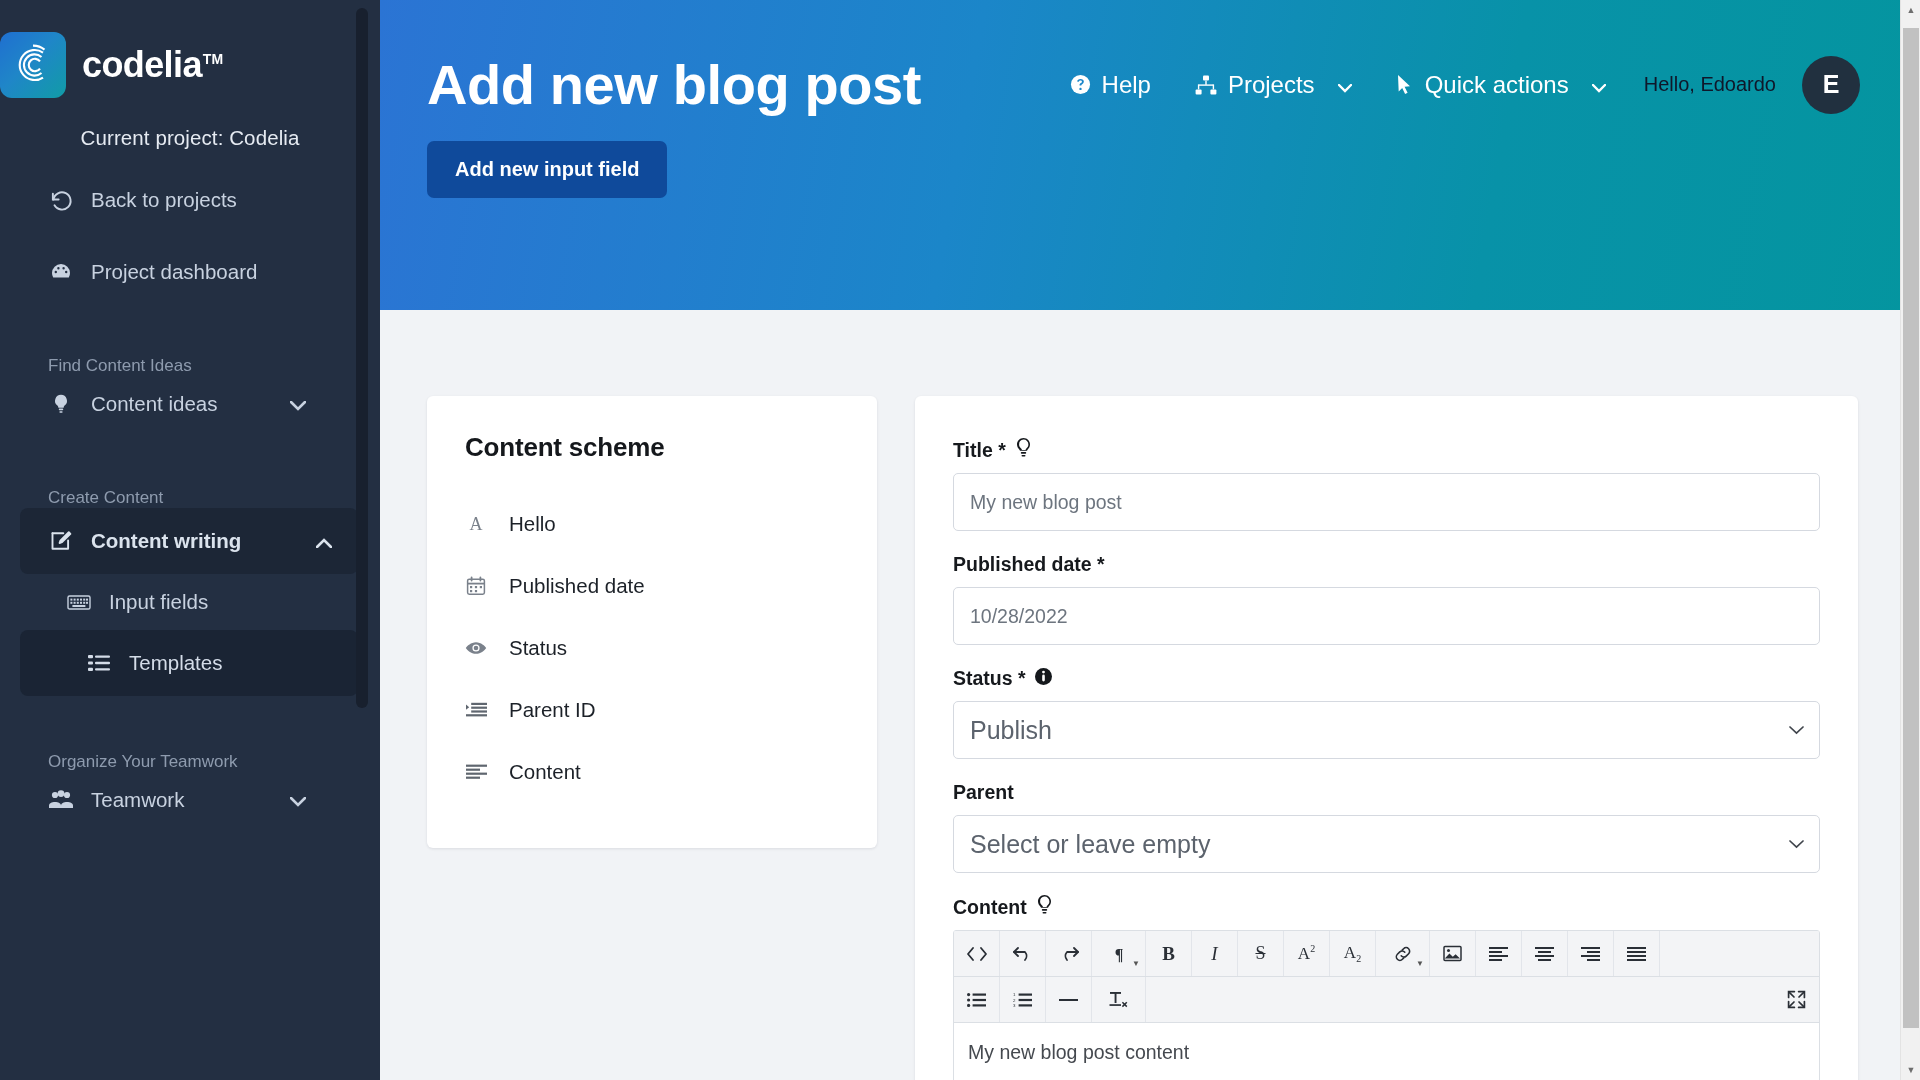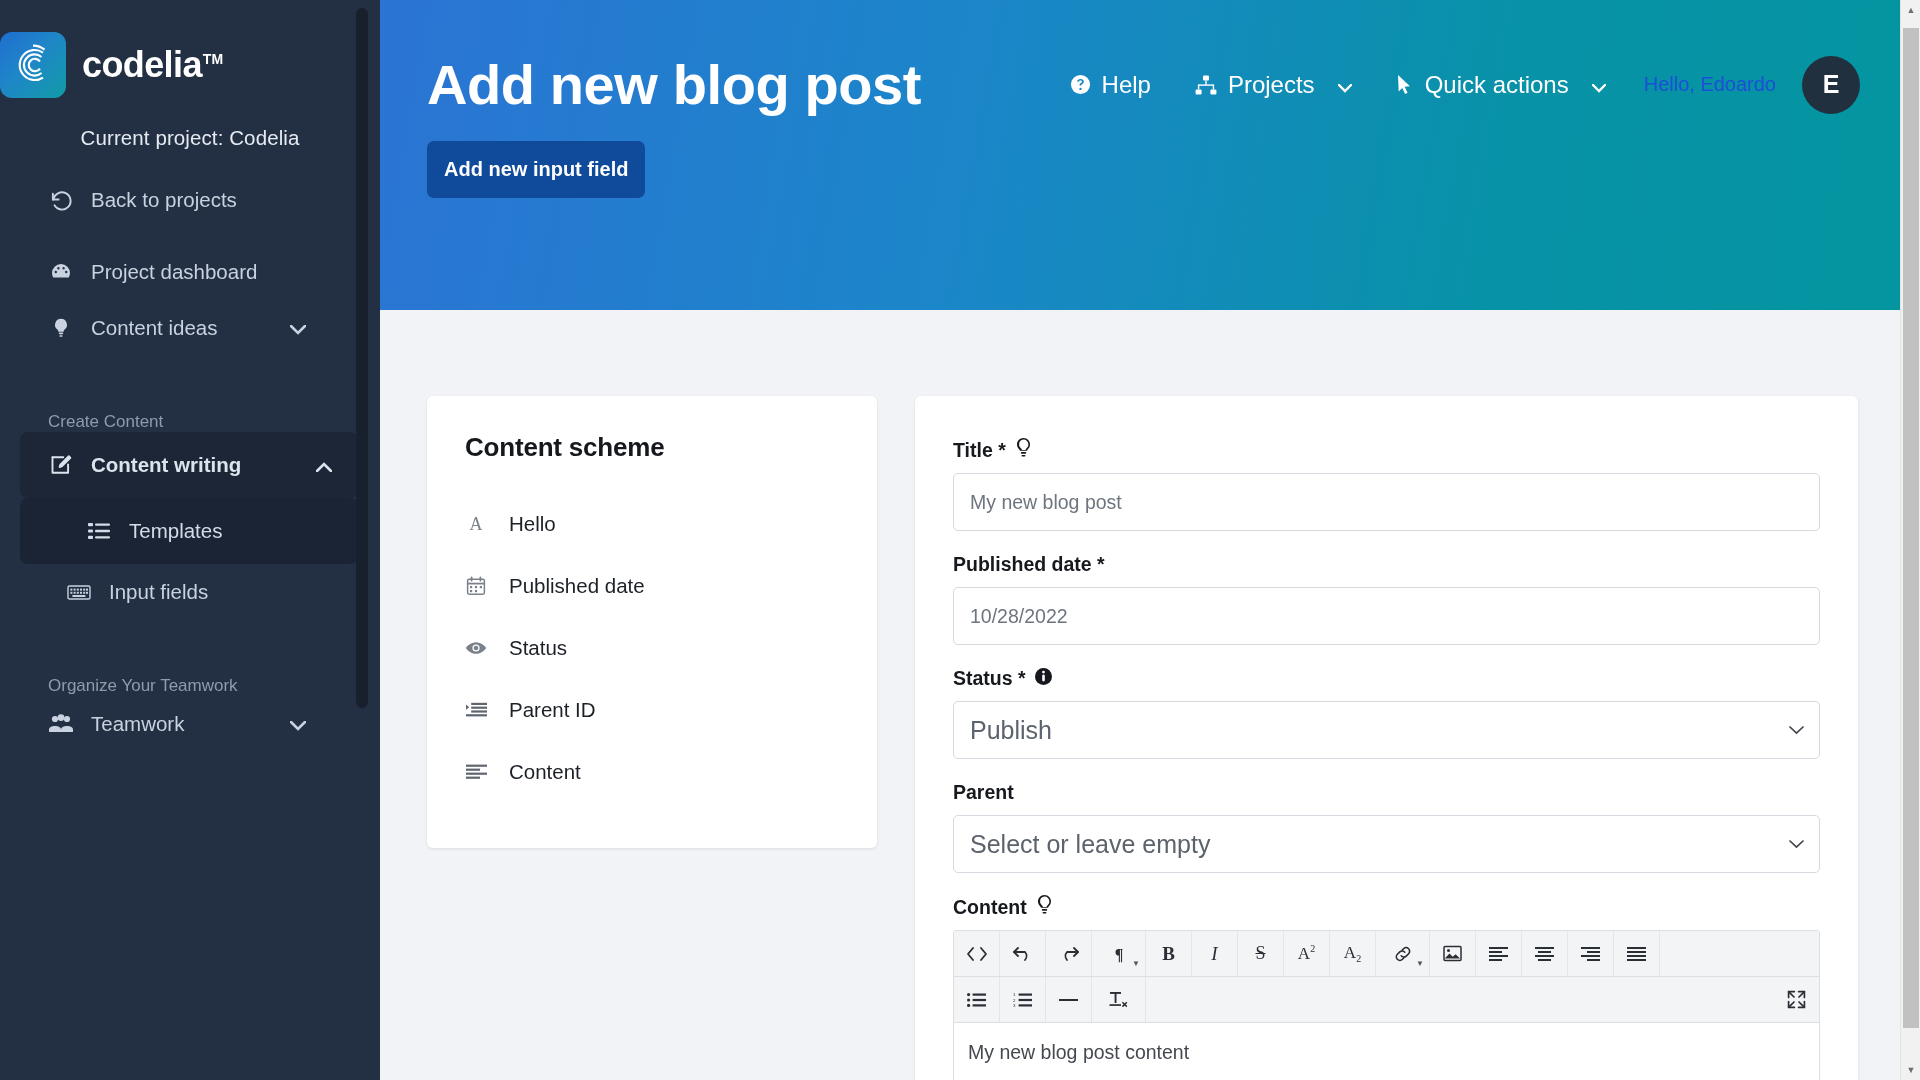--- a/index.html
+++ b/index.html
@@ -101,33 +101,33 @@
     margin-left: auto; display: flex; align-items: center; gap: 0px;
   }
   .hnav-item {
     display: flex; align-items: center; gap: 11px;
     color: #fff; font-size: 24px; cursor: pointer; padding: 0 22px;
     white-space: nowrap;
   }
   .hnav-item .hico { display: flex; align-items: center; }
   .hnav-caret { margin-left: 12px; }
   .hello {
-    color: #1d4ed8; font-size: 20px; padding: 0 26px 0 16px; white-space: nowrap;
+    color: #0f172a; font-size: 20px; padding: 0 26px 0 16px; white-space: nowrap;
   }
   .avatar {
     width: 58px; height: 58px; border-radius: 50%;
     background: #21303f; color: #fff;
     display: flex; align-items: center; justify-content: center;
     font-size: 25px; font-weight: 600; flex: 0 0 58px;
   }
   .add-field-btn {
     margin: 24px 0 0 47px;
     background: #0f4a9b; color: #fff; border: none;
     font-size: 20px; font-weight: 700; font-family: inherit;
-    padding: 17px 17px; border-radius: 7px; cursor: pointer;
+    padding: 17px 28px; border-radius: 7px; cursor: pointer;
     position: relative; z-index: 3;
     display: inline-block;
   }
 
   .content-wrap {
     position: relative; z-index: 2;
     display: flex; align-items: flex-start;
     padding: 52px 62px 0 47px; gap: 38px;
     margin-top: 146px;
   }
@@ -272,20 +272,21 @@
 
       <div class="nav-item">
         <span class="ico">
           <svg width="24" height="24" viewBox="0 0 24 24" fill="#c8d2e0">
             <path d="M12 4a9 9 0 0 0-9 9 8.9 8.9 0 0 0 1.2 4.5h15.6A8.9 8.9 0 0 0 21 13a9 9 0 0 0-9-9zm-5.2 9.2a1.2 1.2 0 1 1 0-2.4 1.2 1.2 0 0 1 0 2.4zm2.6-3.8a1.2 1.2 0 1 1 0-2.4 1.2 1.2 0 0 1 0 2.4zm5.2 0a1.2 1.2 0 1 1 0-2.4 1.2 1.2 0 0 1 0 2.4zm2.6 3.8a1.2 1.2 0 1 1 0-2.4 1.2 1.2 0 0 1 0 2.4z"></path>
           </svg>
         </span>
         <span>Project dashboard</span>
       </div>
 
+      <div class="group-label">Find Content Ideas</div>
 
       <div class="nav-item">
         <span class="ico">
           <svg width="22" height="22" viewBox="0 0 24 24" fill="#c8d2e0">
             <path d="M12 2a6.5 6.5 0 0 0-3.9 11.7c.5.4.8 1 .9 1.6l.1.7h5.8l.1-.7c.1-.6.4-1.2.9-1.6A6.5 6.5 0 0 0 12 2z"></path>
             <rect x="9.6" y="17" width="4.8" height="1.8" rx=".8"></rect>
             <rect x="10.2" y="19.8" width="3.6" height="1.8" rx=".8"></rect>
           </svg>
         </span>
         <span>Content ideas</span>
@@ -305,34 +306,20 @@
               <path d="M3.5 4.2v15.6h15.6v-8.4"></path>
             <path d="M19.8 3.2l1.6 1.6-8.4 8.4-2.4.8.8-2.4z" fill="#dbe3ed" stroke="#dbe3ed"></path>
           </svg>
         </span>
         <span>Content writing</span>
         <span class="caret">
           <svg width="16" height="10" viewBox="0 0 16 10">
               <path d="M1 9l7-7 7 7" fill="none" stroke="#dbe3ed" stroke-width="2.6" stroke-linecap="round"></path>
             </svg>
         </span>
-      </div>
-
-      <div class="nav-item sub-active">
-        <span class="ico">
-          <svg width="22" height="18" viewBox="0 0 22 18" fill="#d4dce8">
-            <rect x="0" y="1" width="5" height="3.2" rx="1"></rect>
-              <rect x="7" y="1.4" width="15" height="2.4" rx="1"></rect>
-            <rect x="0" y="7.4" width="5" height="3.2" rx="1"></rect>
-              <rect x="7" y="7.8" width="15" height="2.4" rx="1"></rect>
-            <rect x="0" y="13.8" width="5" height="3.2" rx="1"></rect>
-              <rect x="7" y="14.2" width="15" height="2.4" rx="1"></rect>
-          </svg>
-        </span>
-        <span>Templates</span>
       </div>
 
       <div class="nav-item sub">
         <span class="ico">
           <svg width="24" height="17" viewBox="0 0 24 17" fill="none" stroke="#c8d2e0" stroke-width="1.4">
             <rect x="1" y="2" width="22" height="13" rx="1.6"></rect>
             <g fill="#c8d2e0" stroke="none">
               <rect x="3.4" y="4.6" width="2" height="2"></rect>
                 <rect x="6.6" y="4.6" width="2" height="2"></rect>
               <rect x="9.8" y="4.6" width="2" height="2"></rect>
@@ -345,20 +332,34 @@
                 <rect x="13" y="7.8" width="2" height="2"></rect>
               <rect x="16.2" y="7.8" width="2" height="2"></rect>
                 <rect x="19" y="7.8" width="2" height="2"></rect>
               <rect x="5.4" y="11" width="13" height="2"></rect>
             </g>
           </svg>
         </span>
         <span>Input fields</span>
       </div>
 
+      <div class="nav-item sub-active">
+        <span class="ico">
+          <svg width="22" height="18" viewBox="0 0 22 18" fill="#d4dce8">
+            <rect x="0" y="1" width="5" height="3.2" rx="1"></rect>
+              <rect x="7" y="1.4" width="15" height="2.4" rx="1"></rect>
+            <rect x="0" y="7.4" width="5" height="3.2" rx="1"></rect>
+              <rect x="7" y="7.8" width="15" height="2.4" rx="1"></rect>
+            <rect x="0" y="13.8" width="5" height="3.2" rx="1"></rect>
+              <rect x="7" y="14.2" width="15" height="2.4" rx="1"></rect>
+          </svg>
+        </span>
+        <span>Templates</span>
+      </div>
+
       <div class="group-label">Organize Your Teamwork</div>
 
       <div class="nav-item">
         <span class="ico">
           <svg width="26" height="20" viewBox="0 0 26 20" fill="#c8d2e0">
             <circle cx="7" cy="5" r="3.1"></circle>
               <circle cx="19" cy="5" r="3.1"></circle>
               <circle cx="13" cy="3.6" r="3.4"></circle>
             <path d="M1 18v-2.4c0-2.3 2.7-3.6 6-3.6s6 1.3 6 3.6V18z"></path>
             <path d="M13 18v-2.4c0-2.3 2.7-3.6 6-3.6s6 1.3 6 3.6V18z"></path>

